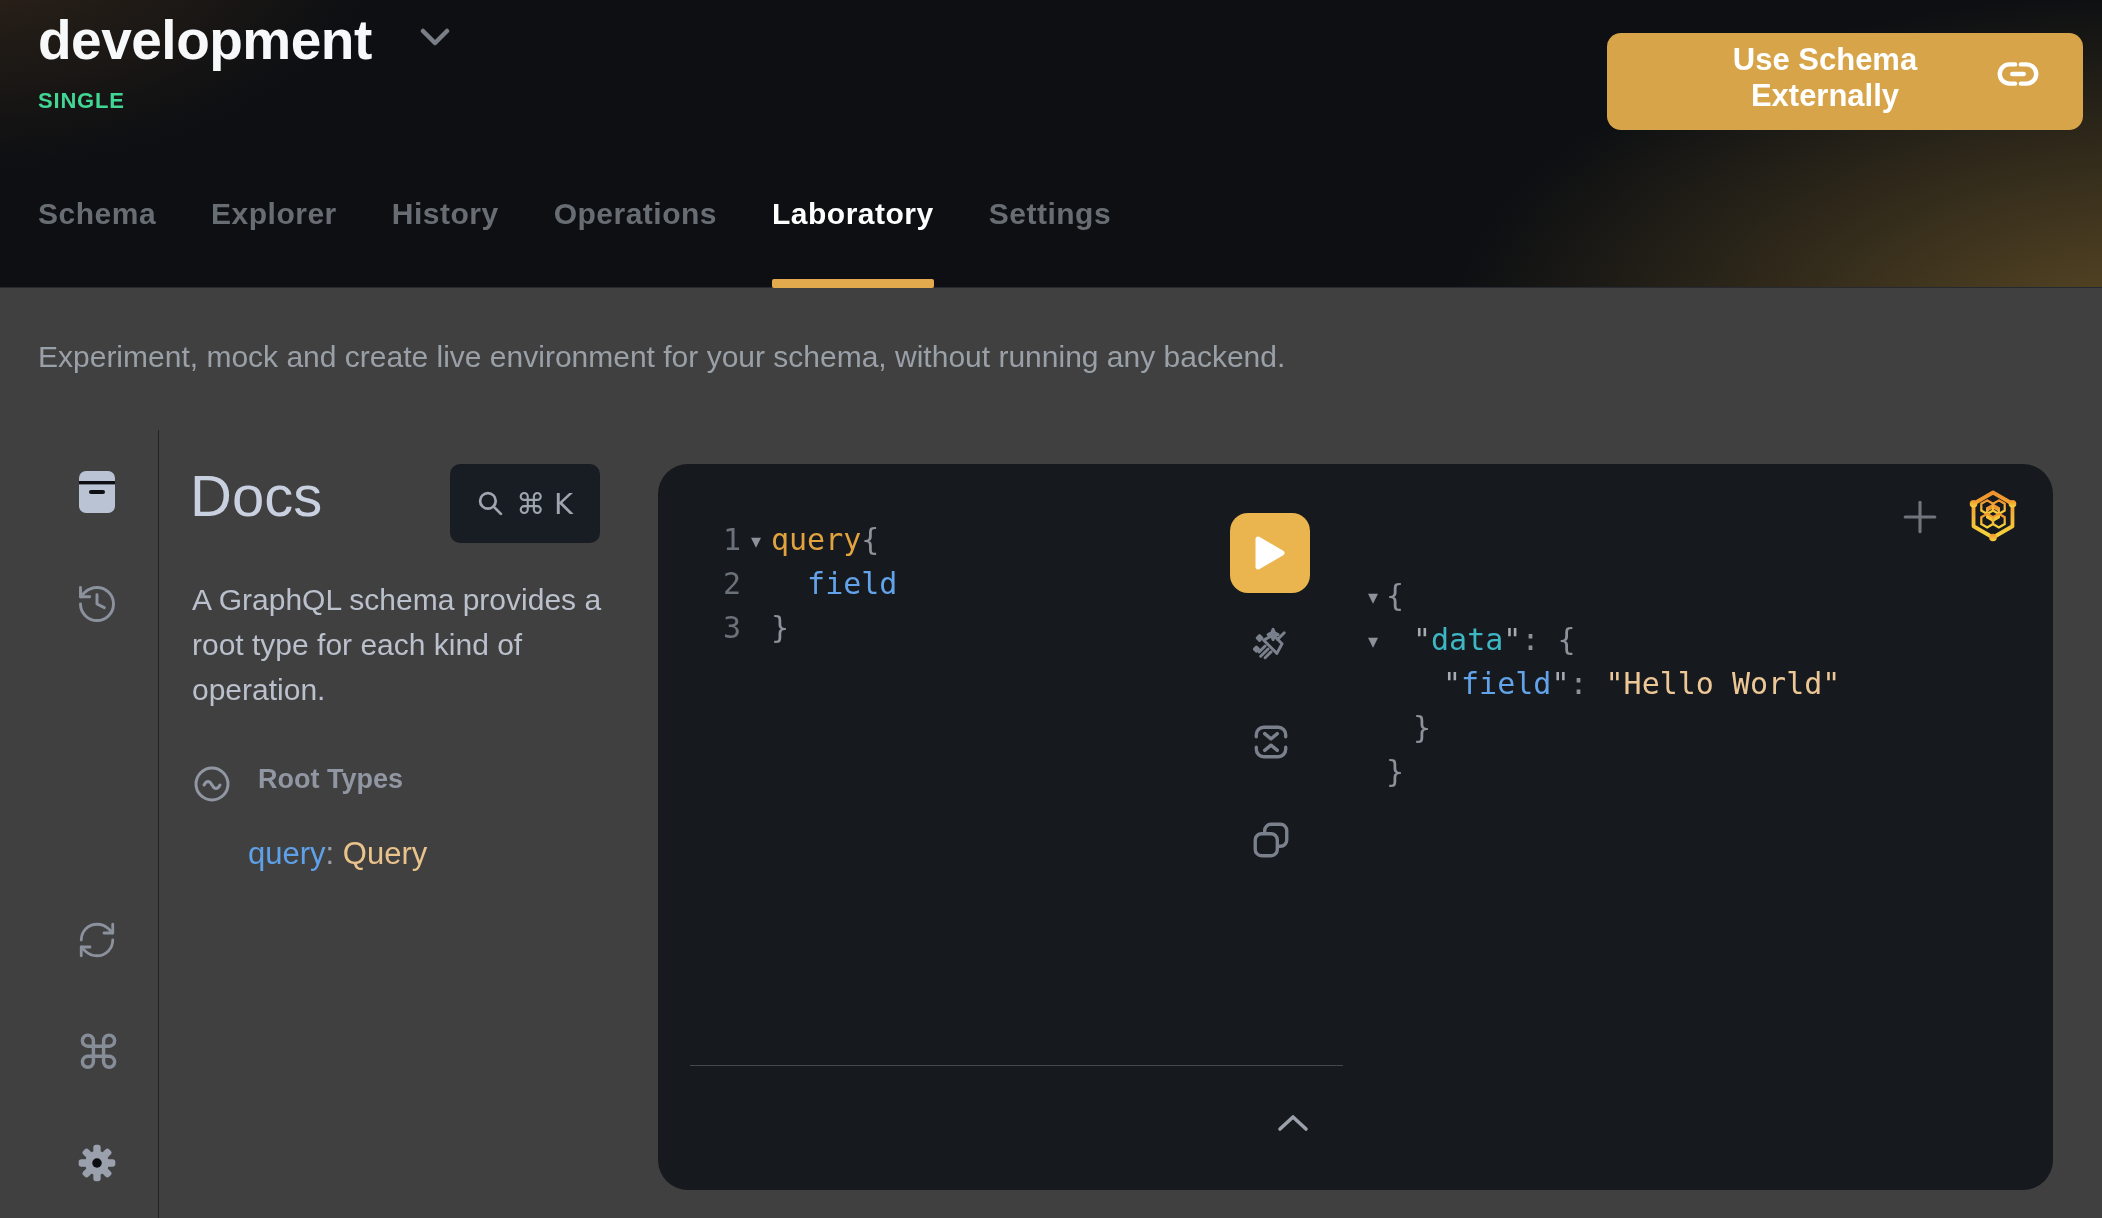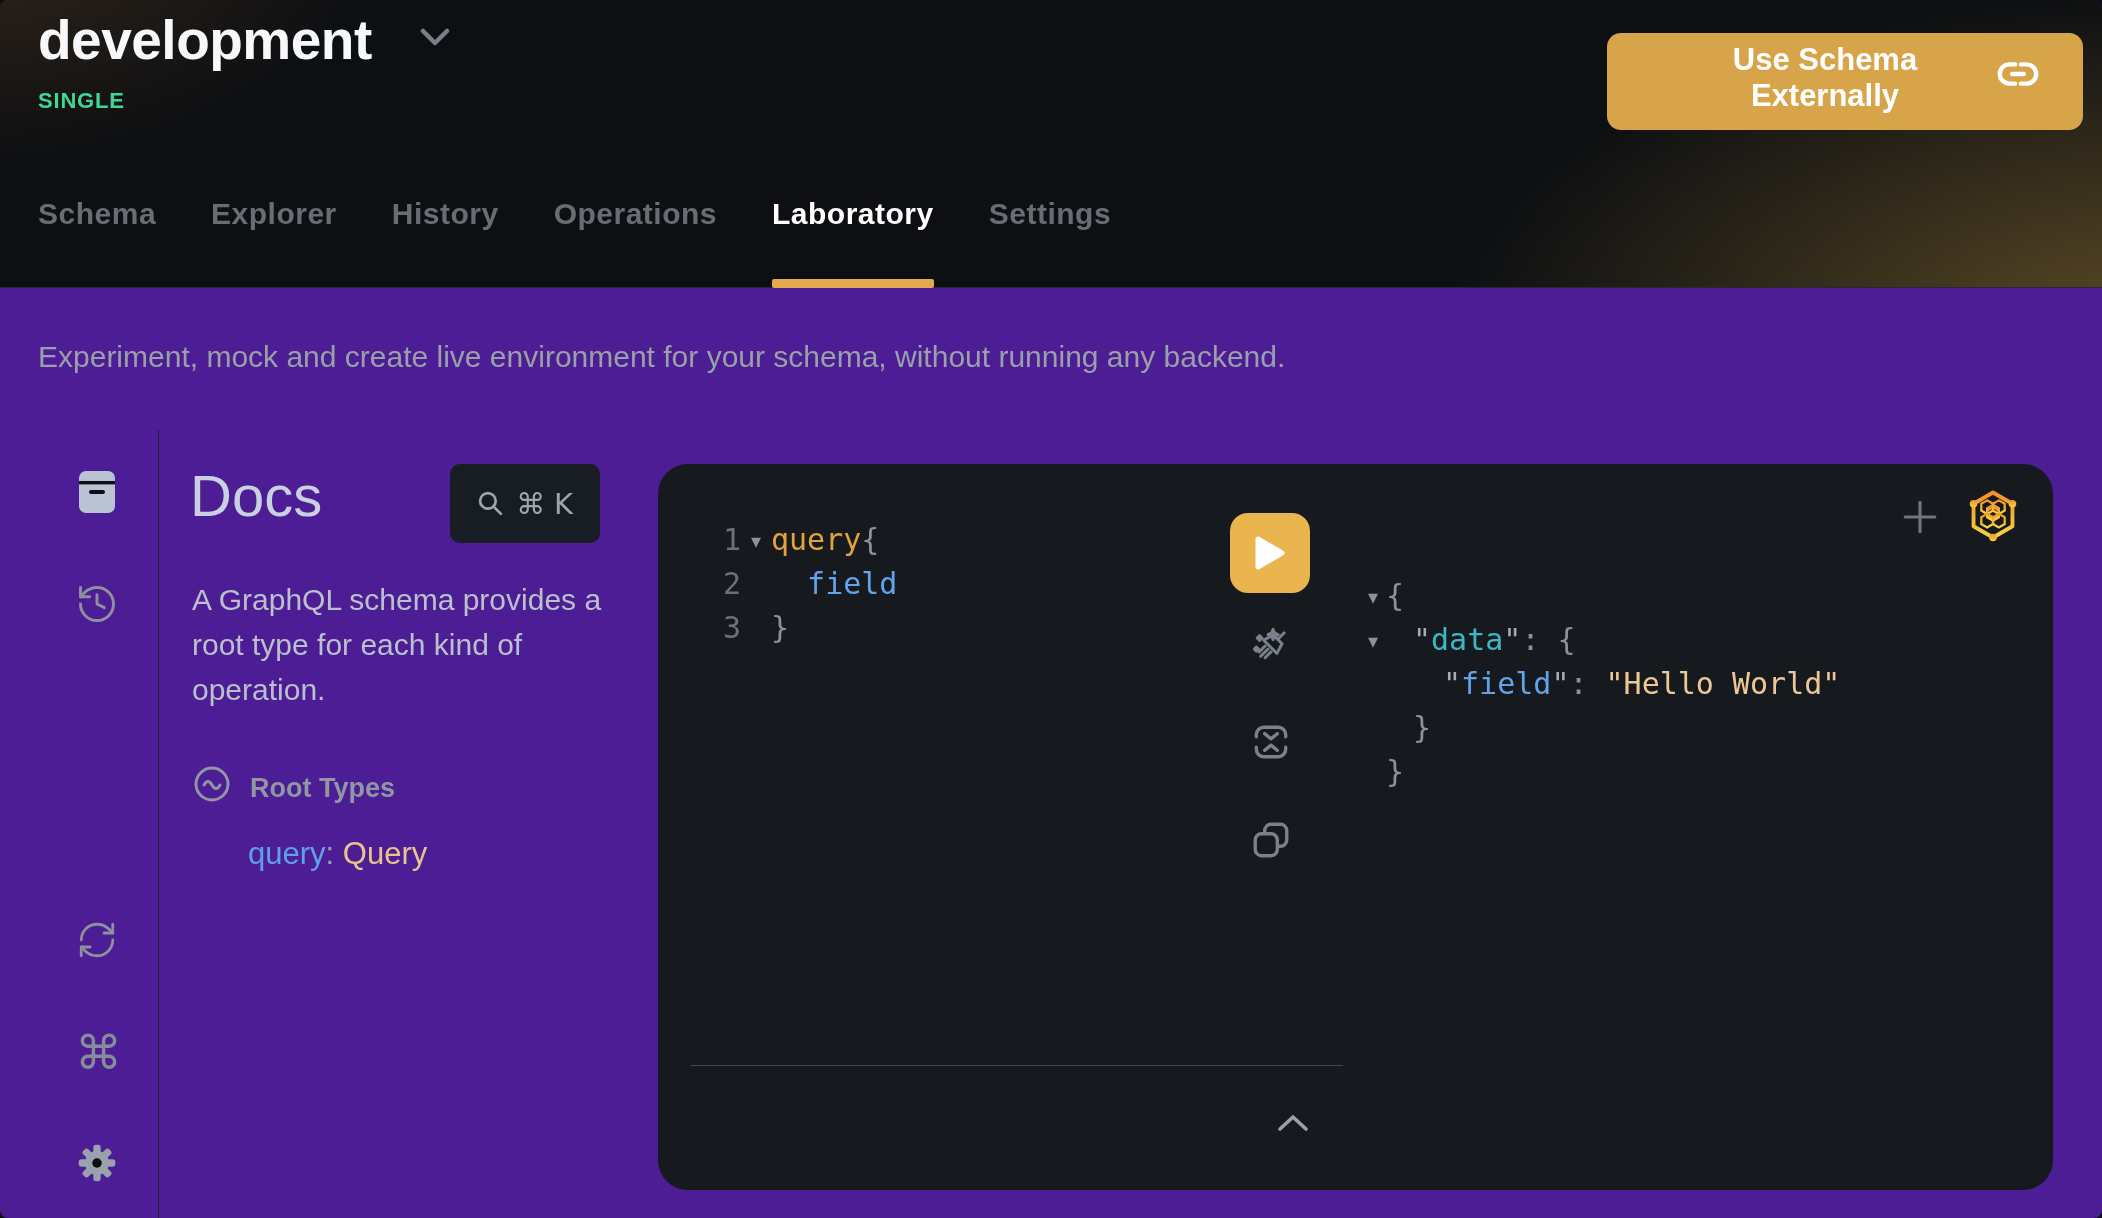--- a/index.html
+++ b/index.html
@@ -1,21 +1,20 @@
 <!DOCTYPE html>
 <html><head>
 <meta charset="utf-8">
 <style>
   * { margin:0; padding:0; box-sizing:border-box; }
   html,body { background:#0b0d10; }
   .page {
     position:relative; width:2102px; height:1218px; overflow:hidden;
-    background:#4c1d95;
+    background:#404040;
     font-family:"Liberation Sans", sans-serif;
-    border-radius:8px;
     -webkit-font-smoothing:antialiased;
   }
 
   
   .header {
     position:absolute; left:0; top:0; width:2102px; height:288px;
     background:
       radial-gradient(700px 420px at -40px -90px, rgba(146,96,46,0.30), rgba(146,96,46,0) 62%),
       radial-gradient(1150px 560px at 2160px 340px, rgba(205,158,64,0.42), rgba(205,158,64,0) 62%),
       #0d0f12;
@@ -45,21 +44,21 @@
 
   
   .docs-heading { position:absolute; left:190px; top:462px; font-size:58px; font-weight:400; color:#c9d1e1; }
   .search-btn {
     position:absolute; left:450px; top:464px; width:150px; height:79px;
     background:#181c23; border:none; border-radius:10px; cursor:pointer;
     display:flex; align-items:center; justify-content:center; gap:12px;
   }
   .search-btn span { font-size:29px; color:#9fa5ae; font-family:"DejaVu Sans", sans-serif; }
   .docs-intro { position:absolute; left:192px; top:577px; width:445px; font-size:30px; line-height:45px; color:#bac0cc; }
-  .root-row { position:absolute; left:192px; top:764px; display:flex; align-items:flex-end; gap:18px; }
+  .root-row { position:absolute; left:192px; top:764px; display:flex; align-items:flex-start; gap:26px; }
   .root-label { font-size:27px; font-weight:700; color:#9096a2; }
   .root-link { position:absolute; left:208px; top:836px; font-size:31px; cursor:pointer;margin-left:40px; }
   .root-field { color:#5fa1e9; }
   .root-sep { color:#9ba0a8; }
   .root-type { color:#e9c28c; }
 
   
   .panel {
     position:absolute; left:658px; top:464px; width:1395px; height:726px;
     background:#16191e; border-radius:30px;

